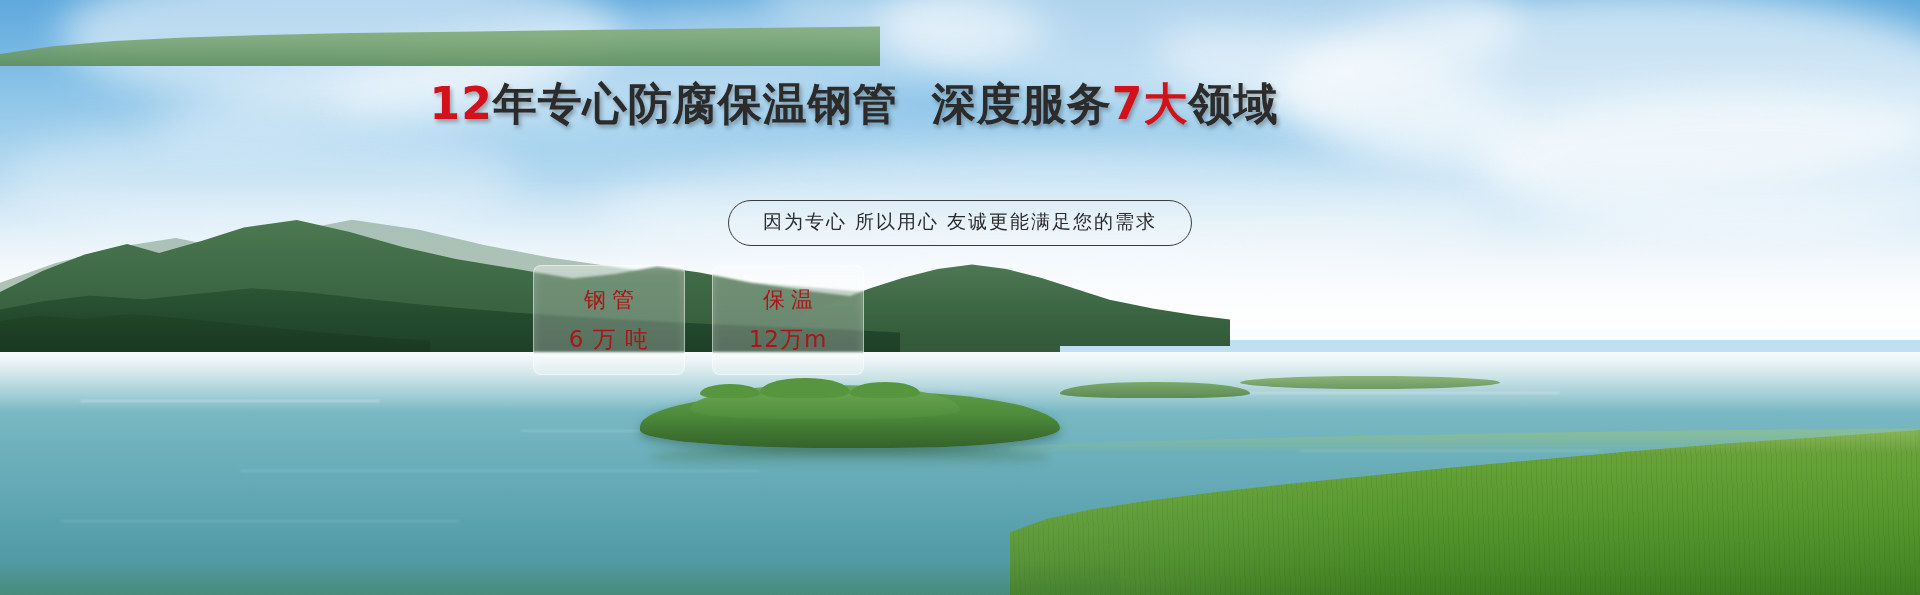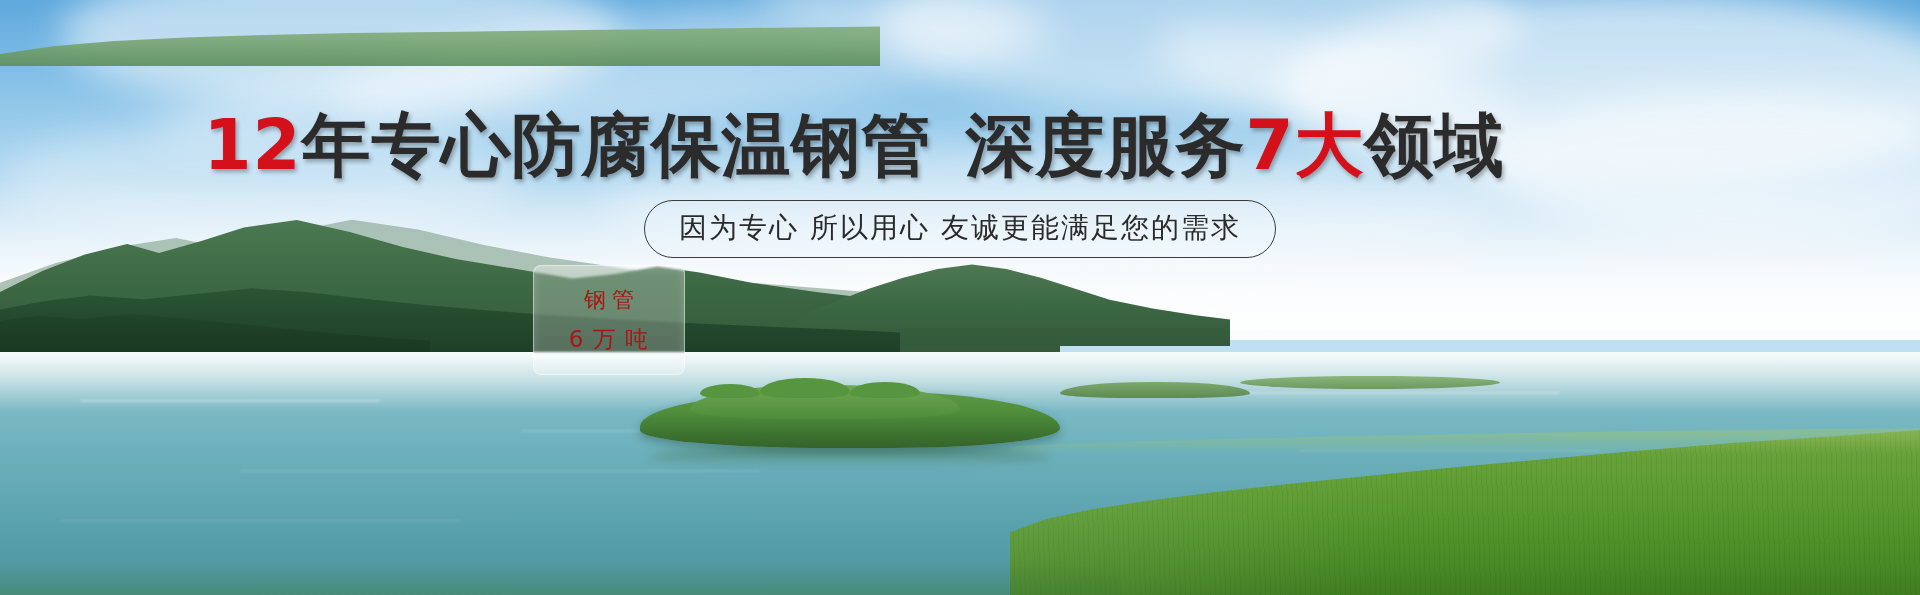--- a/index.html
+++ b/index.html
@@ -165,44 +165,43 @@
   }
   .shore-bottom{
     position:absolute;left:0;top:560px;width:1120px;height:35px;
     background:linear-gradient(to bottom,rgba(70,140,60,0),rgba(62,125,50,.35));
   }
 
   
   .headline{
     position:absolute; left:0; top:82px; width:1708px;
     text-align:center;
-    font-size:69px;
+    font-size:44px;
     font-weight:bold;
     letter-spacing:1px;
     line-height:1;
     white-space:nowrap;
     font-family:"DejaVu Sans","Liberation Sans",sans-serif;
     text-shadow:2px 3px 4px rgba(0,0,0,.30);
-    margin-top:29px;
   }
   .hl-red{color:#d4101a;}
   .hl-dark{color:#2b2b2b;}
   .hl-gap{display:inline-block;width:34px;}
 
   .subtitle-wrap{
     position:absolute; left:0; top:200px; width:1920px;
     text-align:center;
   }
   .subtitle{
     display:inline-block;
     padding:8px 34px 10px;
     border:1px solid #3b3b3b;
     border-radius:30px;
     color:#2b2b2b;
-    font-size:28px;
+    font-size:19px;
     letter-spacing:2px;
     white-space:nowrap;
     font-family:"DejaVu Sans","Liberation Sans",sans-serif;
     background:rgba(255,255,255,.04);
   }
 
   
   .cards{
     position:absolute; left:533px; top:265px;
     display:flex;
@@ -297,16 +296,22 @@
   <div class="cards">
 
     <div class="card">
       <div class="card-label">钢管</div>
       <div class="card-value">
         <span>6 万 吨</span>
       </div>
     </div>
 
 
+    <div class="card">
+      <div class="card-label">保温</div>
+      <div class="card-value">
+        <span>12万m</span>
+      </div>
+    </div>
 
   </div>
 
 </div>
 
 </body></html>

